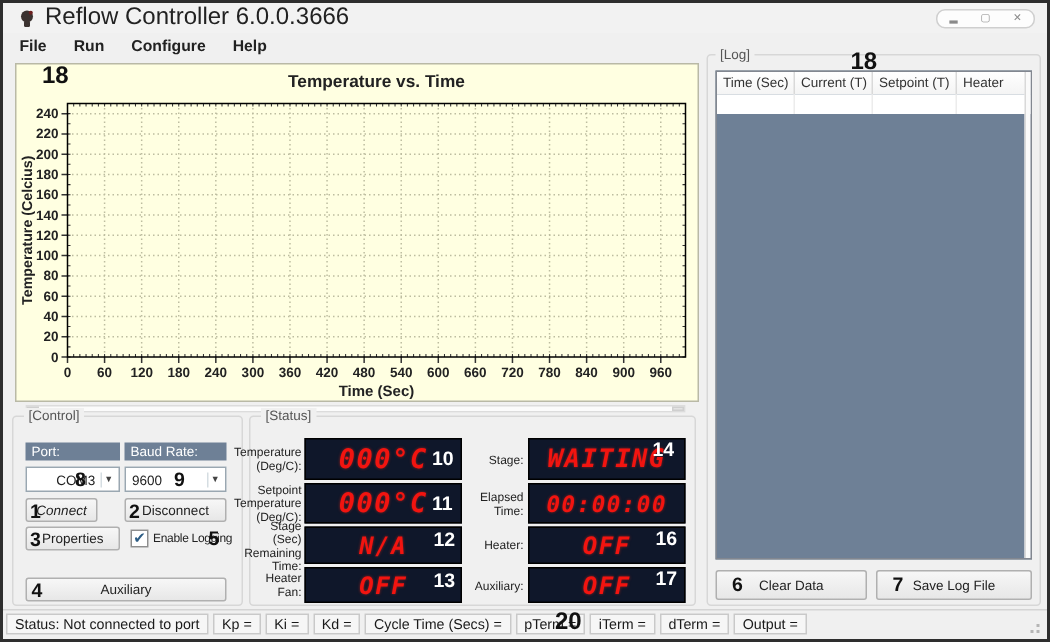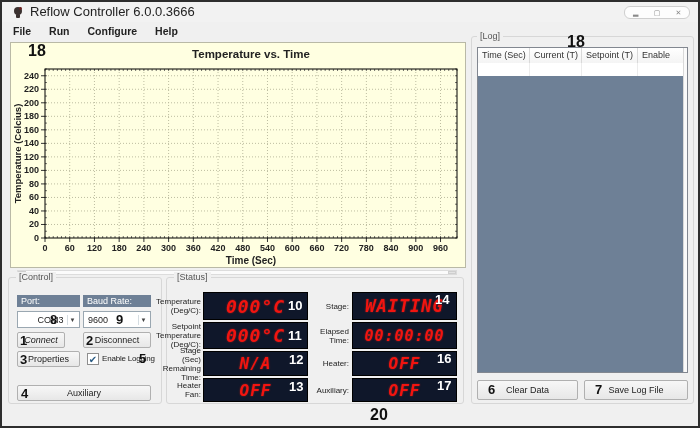--- a/index.html
+++ b/index.html
@@ -5,21 +5,21 @@
   * { box-sizing: border-box; margin: 0; padding: 0; }
   html,body { width:700px; height:428px; background:#888; }
   #win {
     position:relative; width:700px; height:428px; background:#f0f0f0;
     font-family:"Liberation Sans", sans-serif; overflow:hidden;
     box-shadow: inset 0 0 0 2px #2e2e2e;
   }
   
   .titlebar { position:absolute; left:2px; top:2px; right:2px; height:20px; background:#f2f2f2; }
   .app-icon { position:absolute; left:10px; top:4px; width:12px; height:13px; }
-  .title-text { position:absolute; left:28px; top:0; height:20px; line-height:20px; font-size:13px; color:#222; }
+  .title-text { position:absolute; left:28px; top:0; height:20px; line-height:20px; font-size:16px; color:#222; }
   .win-controls { position:absolute; right:8px; top:4px; width:66px; height:13px; background:#fdfdfd;
     border:1px solid #cfcfcf; border-radius:6px; display:flex; }
   .win-btn { flex:1; display:flex; align-items:center; justify-content:center; font-size:7px; color:#8a8a8a; line-height:1; }
   
   .menubar { position:absolute; left:4px; top:22px; right:4px; height:18px; display:flex; }
   .menu-item { padding:0 9px; height:18px; line-height:18px; font-size:10.5px; font-weight:600; color:#222; }
   
   .chart-panel { position:absolute; left:10px; top:42px; width:456px; height:226px; background:#ffffe1; border:1px solid #b9b9a6; }
   .chart-hscroll { position:absolute; left:17px; top:270px; width:440px; height:5px; background:#fbfbfb; border:1px solid #dcdcdc; }
   .chart-hscroll .thumb { position:absolute; top:0; width:8px; height:3px; background:#e3e3e3; border:0.5px solid #cfcfcf; }
@@ -509,34 +509,52 @@
     </div>
 
   <div class="groupbox" style="left:471px;top:36px;width:223px;height:368px;"></div>
   <span class="group-label" style="left:477px;top:31px;">[Log]</span>
 
   <div class="listview">
     <div class="lv-header">
         <div class="lv-hcell" style="width: 52px;">Time (Sec)</div>
         <div class="lv-hcell" style="width: 52px;">Current (T)</div>
         <div class="lv-hcell" style="width: 56px;">Setpoint (T)</div>
-        <div class="lv-hcell" style="width: 47px;">Enable</div>
+        <div class="lv-hcell" style="width: 47px;">Heater</div>
       </div>
     <div class="lv-row">
         <div class="lv-cell" style="width: 52px;"></div>
         <div class="lv-cell" style="width: 52px;"></div>
         <div class="lv-cell" style="width: 56px;"></div>
         <div class="lv-cell" style="width: 47px;"></div>
       </div>
     <div class="lv-gutter"></div>
   </div>
 
   <div class="btn" style="left:477px;top:380px;width:101px;height:20px;">Clear Data</div>
   <div class="btn" style="left:584px;top:380px;width:104px;height:20px;">Save Log File</div>
 
+  <div class="statusbar">
+    <div class="sb-row">
+        <div class="sb-seg">Status: Not connected to port</div>
+        <div class="sb-seg">Kp =</div>
+        <div class="sb-seg">Ki =</div>
+        <div class="sb-seg">Kd =</div>
+        <div class="sb-seg">Cycle Time (Secs) =</div>
+        <div class="sb-seg">pTerm =</div>
+        <div class="sb-seg">iTerm =</div>
+        <div class="sb-seg">dTerm =</div>
+        <div class="sb-seg">Output =</div>
+      </div>
+    <div class="resize-grip">
+      <i style="right:0;bottom:0"></i>
+        <i style="right:4px;bottom:0"></i>
+        <i style="right:0;bottom:4px"></i>
+    </div>
+  </div>
 
   <div id="annotations">
       <div class="annotation" style="left: 20px; top: 334px; color: rgb(17, 17, 17); font-size: 13px;">1</div>
       <div class="annotation" style="left: 86px; top: 334px; color: rgb(17, 17, 17); font-size: 13px;">2</div>
       <div class="annotation" style="left: 20px; top: 353px; color: rgb(17, 17, 17); font-size: 13px;">3</div>
       <div class="annotation" style="left: 21px; top: 387px; color: rgb(17, 17, 17); font-size: 13px;">4</div>
       <div class="annotation" style="left: 139px; top: 352px; color: rgb(17, 17, 17); font-size: 13px;">5</div>
       <div class="annotation" style="left: 488px; top: 383px; color: rgb(17, 17, 17); font-size: 13px;">6</div>
       <div class="annotation" style="left: 595px; top: 383px; color: rgb(17, 17, 17); font-size: 13px;">7</div>
       <div class="annotation" style="left: 50px; top: 313px; color: rgb(17, 17, 17); font-size: 13px;">8</div>

